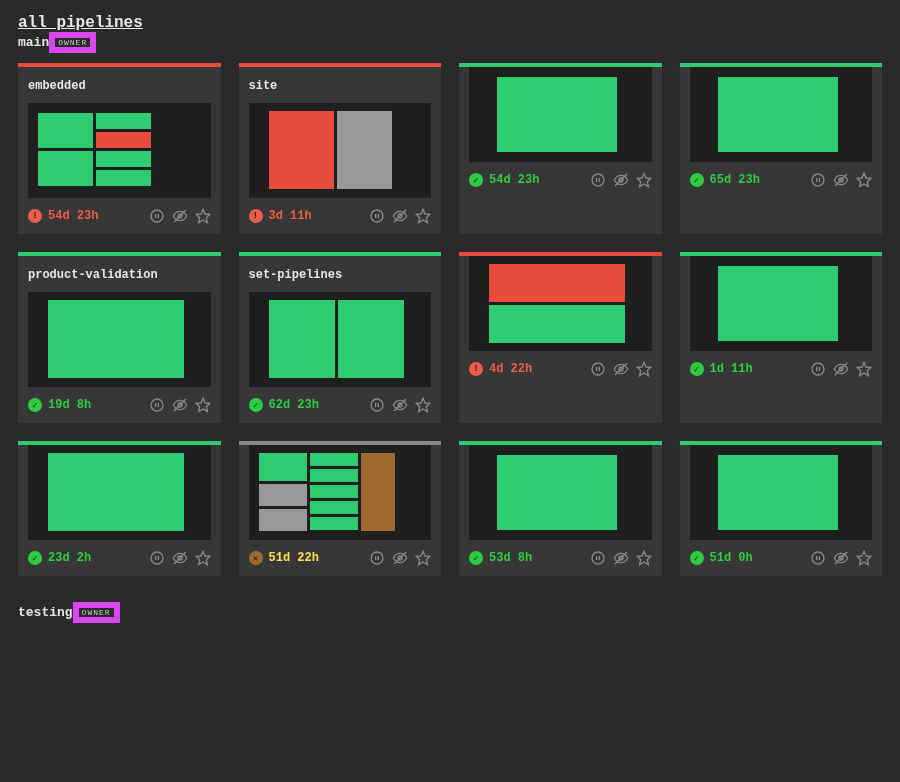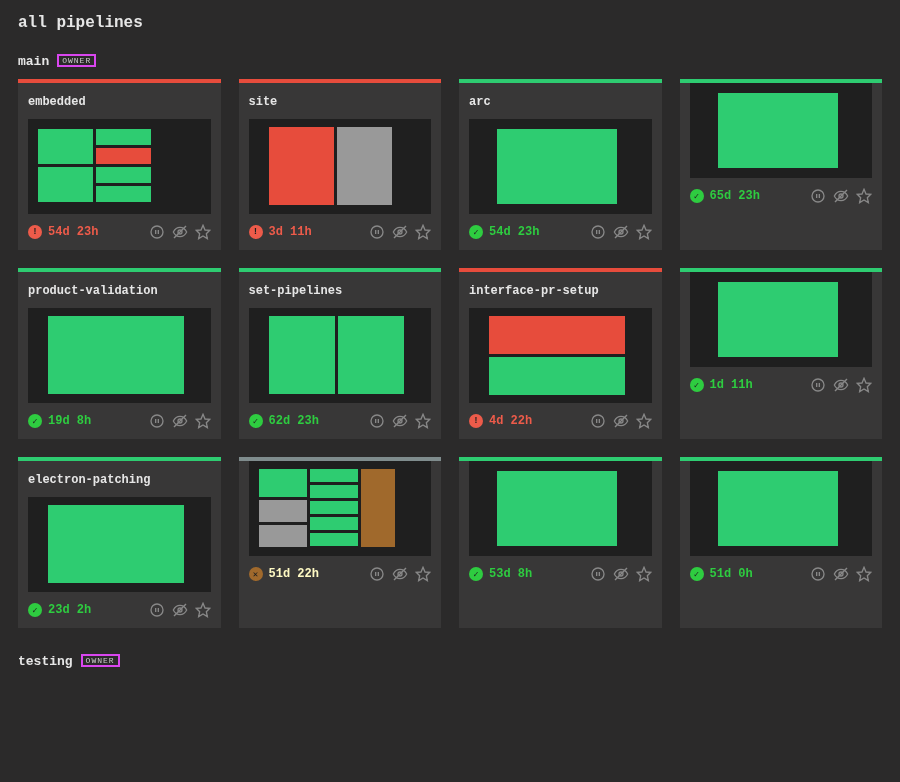--- a/index.html
+++ b/index.html
@@ -7,34 +7,33 @@
     background: #2b2a2a;
     color: #e6e6e6;
     font-family: "Menlo", "Consolas", "Courier New", monospace;
     font-size: 13px;
     width: 900px;
     padding: 14px 18px 20px 18px;
   }
   .page-title {
     font-size: 16px;
     font-weight: bold;
-    margin-bottom: 22px;
+    text-decoration: underline;
   }
   .team-row {
     display: flex;
-    align-items: flex-start;
-    gap: 8px;
+    align-items: center;
     margin-bottom: 10px;
   }
   .team-name {
     font-size: 13px;
     font-weight: bold;
   }
   .owner-badge {
-    border: 2px solid #d946ef;
+    border: 6px solid #d946ef;
     font-size: 8px;
     letter-spacing: 1px;
     padding: 0 3px;
     color: #ccc;
   }
   .grid {
     display: grid;
     grid-template-columns: repeat(4, 1fr);
     gap: 18px;
     margin-bottom: 26px;
@@ -93,21 +92,21 @@
   .status-icon.ok   { background: #2ecc40; }
   .status-icon.fail { background: #ed5b4a; }
   .status-icon.err  { background: #a0692c; }
   .age {
     font-size: 12px;
     font-weight: bold;
     flex: 1;
   }
   .age.ok   { color: #2ecc40; }
   .age.fail { color: #ed5b4a; }
-  .age.err  { color: #fef9c3; }
+  .age.err  { color: #fde047; }
   .icons {
     display: flex;
     gap: 7px;
     align-items: center;
     color: #888;
   }
   .icons svg { width: 16px; height: 16px; display:block; }
   .icons .ibtn { cursor: pointer; }
 </style>
 </head>
@@ -183,21 +182,20 @@
             </span>
             <span class="ibtn">
               <svg viewBox="0 0 24 24" fill="none" stroke="currentColor" stroke-width="2">
   <polygon points="12 2 15 9 22 9.5 17 14.5 18.5 22 12 18 5.5 22 7 14.5 2 9.5 9 9"></polygon>
 </svg>
             </span>
           </span>
         </div>
       </div>
       <div class="card top-green">
-        <div class="card-title">arc</div>
         <div class="preview">
           <div class="block g" style="left: 28px; top: 10px; width: 120px; height: 75px;"></div>
         </div>
         <div class="footer">
           <span class="status-icon ok">✓</span>
           <span class="age ok">54d 23h</span>
           <span class="icons">
             <span class="ibtn">
               <svg viewBox="0 0 24 24" fill="none" stroke="currentColor" stroke-width="2">
   <circle cx="12" cy="12" r="9"></circle>
@@ -307,21 +305,20 @@
             </span>
             <span class="ibtn">
               <svg viewBox="0 0 24 24" fill="none" stroke="currentColor" stroke-width="2">
   <polygon points="12 2 15 9 22 9.5 17 14.5 18.5 22 12 18 5.5 22 7 14.5 2 9.5 9 9"></polygon>
 </svg>
             </span>
           </span>
         </div>
       </div>
       <div class="card top-orange">
-        <div class="card-title">interface-pr-setup</div>
         <div class="preview">
           <div class="block r" style="left: 20px; top: 8px; width: 136px; height: 38px;"></div>
           <div class="block g" style="left: 20px; top: 49px; width: 136px; height: 38px;"></div>
         </div>
         <div class="footer">
           <span class="status-icon fail">!</span>
           <span class="age fail">4d 22h</span>
           <span class="icons">
             <span class="ibtn">
               <svg viewBox="0 0 24 24" fill="none" stroke="currentColor" stroke-width="2">
@@ -369,21 +366,20 @@
             </span>
             <span class="ibtn">
               <svg viewBox="0 0 24 24" fill="none" stroke="currentColor" stroke-width="2">
   <polygon points="12 2 15 9 22 9.5 17 14.5 18.5 22 12 18 5.5 22 7 14.5 2 9.5 9 9"></polygon>
 </svg>
             </span>
           </span>
         </div>
       </div>
       <div class="card top-green">
-        <div class="card-title">electron-patching</div>
         <div class="preview">
           <div class="block g" style="left: 20px; top: 8px; width: 136px; height: 78px;"></div>
         </div>
         <div class="footer">
           <span class="status-icon ok">✓</span>
           <span class="age ok">23d 2h</span>
           <span class="icons">
             <span class="ibtn">
               <svg viewBox="0 0 24 24" fill="none" stroke="currentColor" stroke-width="2">
   <circle cx="12" cy="12" r="9"></circle>

